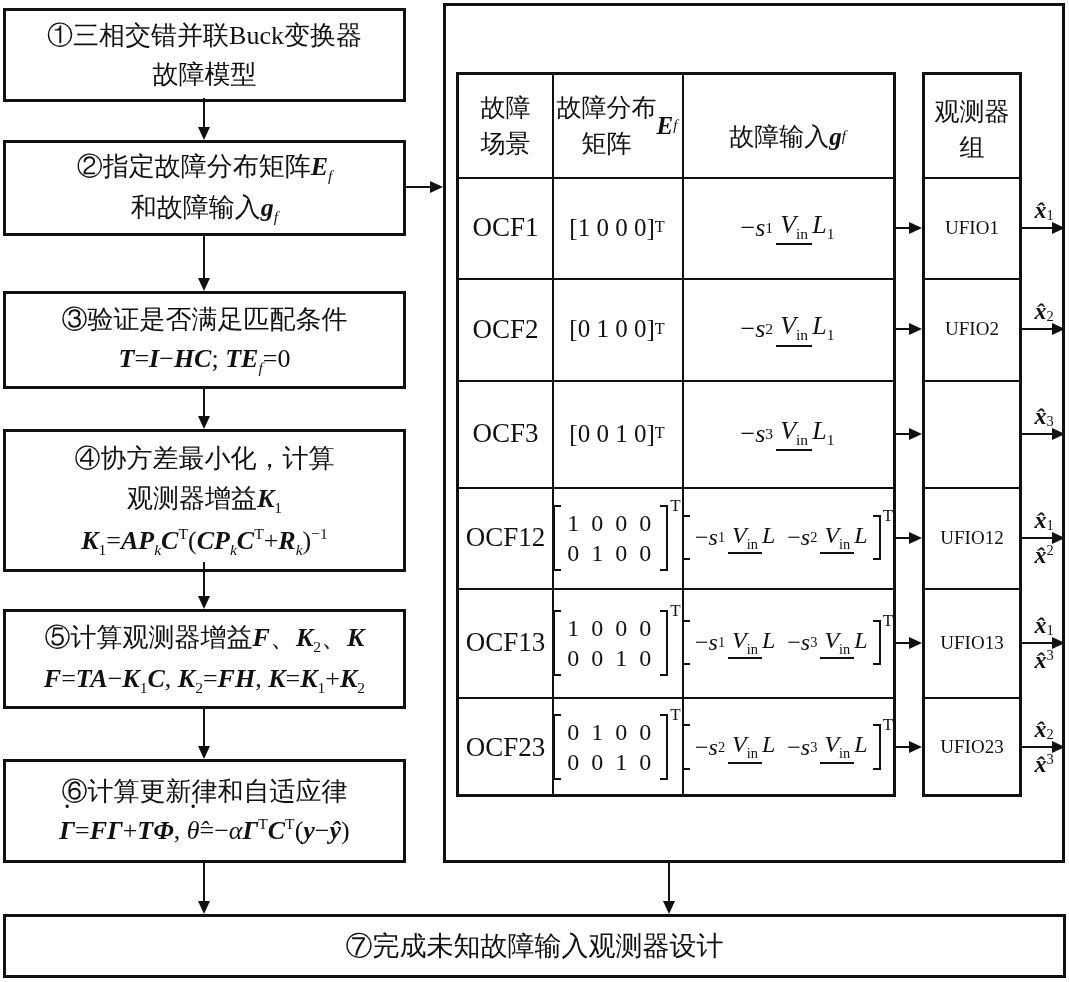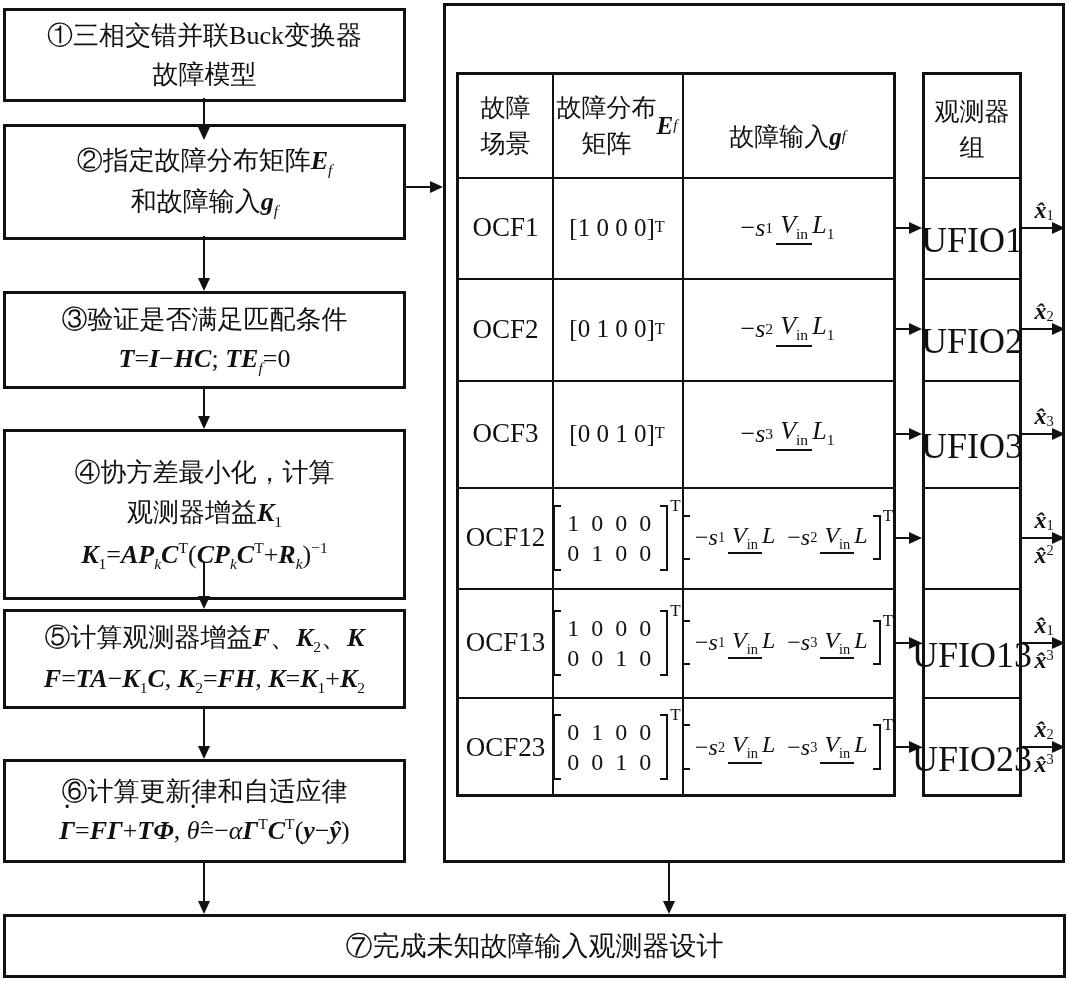--- a/index.html
+++ b/index.html
@@ -26,21 +26,21 @@
   }
   
   .gridbox{position:absolute;box-sizing:border-box;border:3px solid #111;background:#fff;}
   #table-box{left:456px;top:72px;width:440px;height:725px;}
   #observer-box{left:922px;top:72px;width:100px;height:725px;}
   .vline{position:absolute;top:0;bottom:0;width:2px;background:#111;}
   .hline{position:absolute;left:0;right:0;height:2px;background:#111;}
   .cell{position:absolute;display:flex;align-items:center;justify-content:center;text-align:center;}
   .hcell{font-size:25px;line-height:1.45;}
   .scen{font-size:27px;}
-  .obs{font-size:36px;margin-top:12px;}
+  .obs{font-size:19px;}
   .vec{font-size:25px;white-space:nowrap;}
   .gf1{font-size:26px;white-space:nowrap;}
   sub,sup{font-size:0.6em;}
   sup.vsup{font-size:0.65em;}
   
   .frac{display:inline-flex;flex-direction:row;vertical-align:middle;text-align:left;margin-left:3px;}
   .fnum{border-bottom:2px solid #111;padding:0 4px;line-height:1.18;}
   .fden{line-height:1.18;}
   
   .mtx{display:inline-flex;align-items:stretch;}
@@ -69,27 +69,27 @@
   .mline{white-space:nowrap;font-family:Liberation Serif, serif;}
 </style>
 </head>
 <body>
 
 <div id="canvas">
 
   <div class="fbox" style="top:8px;height:94px">
       <div class="btxt">①三相交错并联Buck变换器<br>故障模型</div>
     </div>
-  <div class="fbox" style="top:124px;height:116px">
+  <div class="fbox" style="top:140px;height:96px">
       <div class="btxt">②指定故障分布矩阵<b><i>E</i></b><sub><i>f</i></sub><br>和故障输入<b><i>g</i></b><sub><i>f</i></sub></div>
     </div>
   <div class="fbox" style="top:291px;height:98px">
       <div class="btxt">③验证是否满足匹配条件<br><span class="mline"><b><i>T</i></b>=<b><i>I</i></b>−<b><i>HC</i></b>; <b><i>TE</i></b><sub><i>f</i></sub>=0</span></div>
     </div>
-  <div class="fbox" style="top:429px;height:171px">
+  <div class="fbox" style="top:429px;height:143px">
       <div class="btxt" style="line-height:1.55">④协方差最小化，计算<br>观测器增益<b><i>K</i></b><sub>1</sub><br><span class="mline"><b><i>K</i></b><sub>1</sub>=<b><i>AP</i></b><sub><i>k</i></sub><b><i>C</i></b><sup>T</sup>(<b><i>CP</i></b><sub><i>k</i></sub><b><i>C</i></b><sup>T</sup>+<b><i>R</i></b><sub><i>k</i></sub>)<sup>−1</sup></span></div>
     </div>
   <div class="fbox" style="top:609px;height:100px">
       <div class="btxt">⑤计算观测器增益<b><i>F</i></b>、<b><i>K</i></b><sub>2</sub>、<b><i>K</i></b><br><span class="mline"><b><i>F</i></b>=<b><i>TA</i></b>−<b><i>K</i></b><sub>1</sub><b><i>C</i></b>, <b><i>K</i></b><sub>2</sub>=<b><i>FH</i></b>, <b><i>K</i></b>=<b><i>K</i></b><sub>1</sub>+<b><i>K</i></b><sub>2</sub></span></div>
     </div>
   <div class="fbox" style="top:759px;height:104px">
       <div class="btxt">⑥计算更新律和自适应律<br><span class="mline"><span class="stack"><span class="over">˙</span><b><i>Γ</i></b></span>=<b><i>FΓ</i></b>+<b><i>TΦ</i></b>, <span class="stack"><span class="over">˙</span><i>θ̂</i></span>=−<i>α</i><b><i>Γ</i></b><sup>T</sup><b><i>C</i></b><sup>T</sup>(<b><i>y</i></b>−<b><i>ŷ</i></b>)</span></div>
     </div>
 
   <div class="varrow" style="left:203px;top:98px;height:29px"></div>
@@ -217,21 +217,21 @@
   <div class="gridbox" id="observer-box">
     <div class="cell hcell" style="left:0;top:0;width:94px;height:110px">观测器<br>组</div>
   <div class="hline" style="top: 102px;"></div>
       <div class="hline" style="top: 203px;"></div>
       <div class="hline" style="top: 305px;"></div>
       <div class="hline" style="top: 412px;"></div>
       <div class="hline" style="top: 513px;"></div>
       <div class="hline" style="top: 622px;"></div>
       <div class="cell obs" style="left: 0px; top: 102px; width: 94px; height: 101px;">UFIO1</div>
       <div class="cell obs" style="left: 0px; top: 203px; width: 94px; height: 102px;">UFIO2</div>
-      <div class="cell obs" style="left: 0px; top: 305px; width: 94px; height: 107px;">UFIO3</div>
+      <div class="cell obs" style="left: 0px; top: 412px; width: 94px; height: 101px;">UFIO12</div>
       <div class="cell obs" style="left: 0px; top: 513px; width: 94px; height: 109px;">UFIO13</div>
       <div class="cell obs" style="left: 0px; top: 622px; width: 94px; height: 100px;">UFIO23</div>
     </div>
 
   <div class="finalbox">
     <span>⑦完成未知故障输入观测器设计</span>
   </div>
 
 <div class="harrow" style="left: 896px; top: 226.5px; width: 13px;"></div>
     <div class="harrow" style="left: 1022px; top: 226.5px; width: 30px;"></div>

